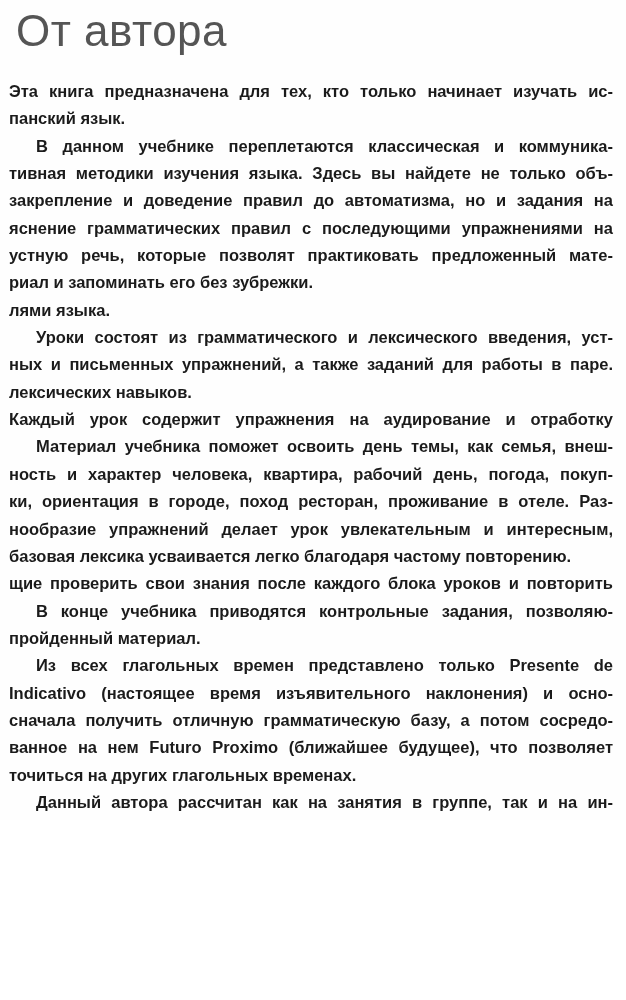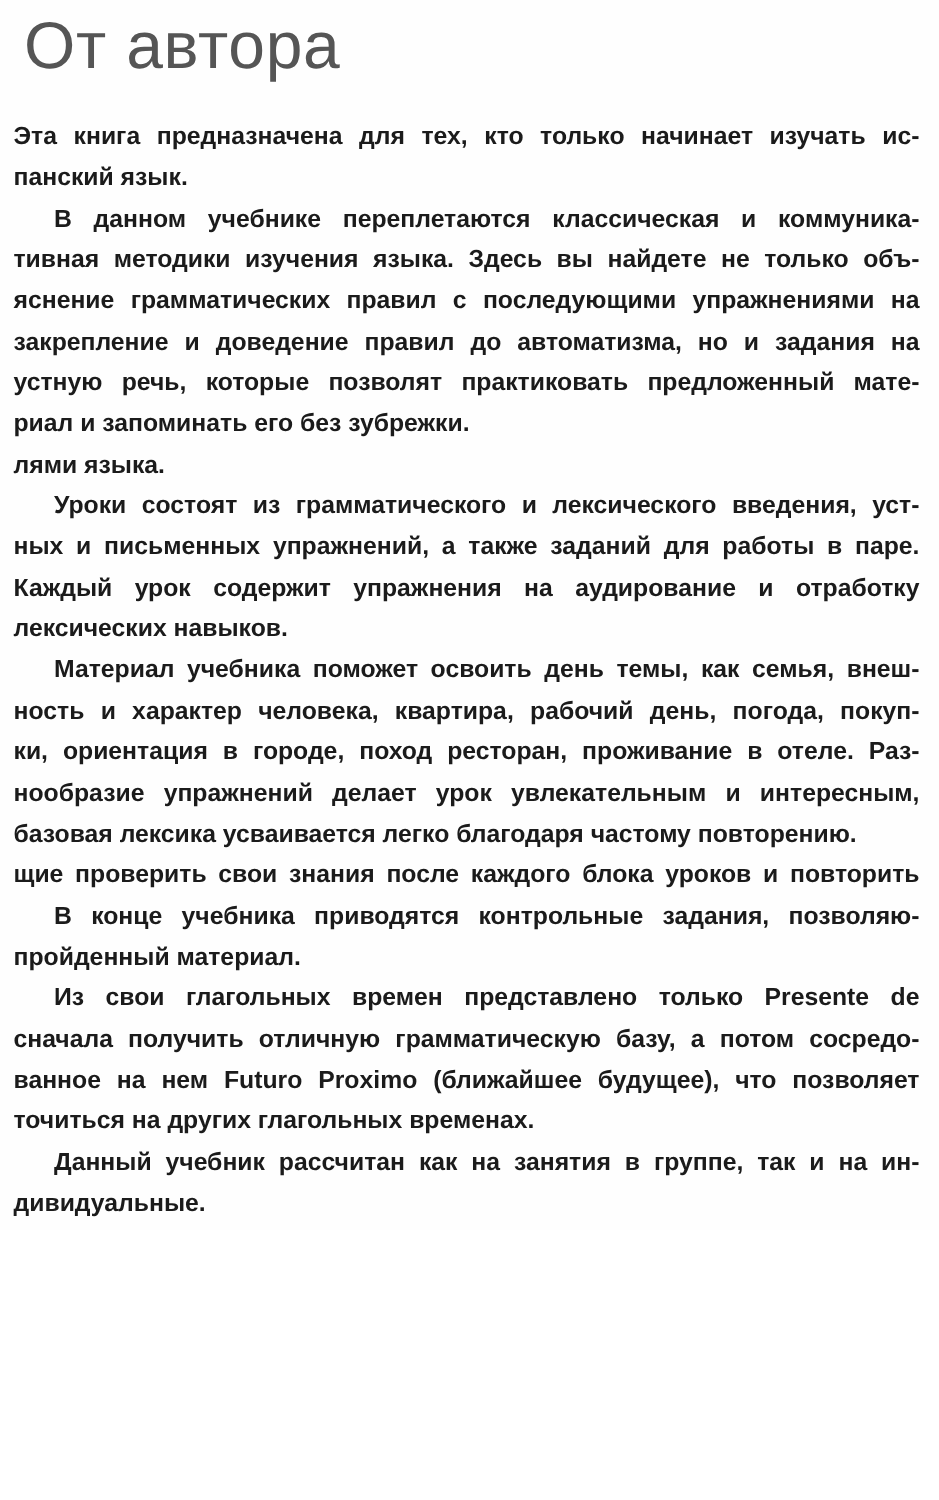--- a/index.html
+++ b/index.html
@@ -67,52 +67,53 @@
   <h1 class="title">От автора</h1>
 
   <div class="body-text">
       <div class="paragraph">
         <div class="line">Эта книга предназначена для тех, кто только начинает изучать ис-</div>
         <div class="line last">панский язык.</div>
       </div>
       <div class="paragraph">
         <div class="line indent">В данном учебнике переплетаются классическая и коммуника-</div>
         <div class="line">тивная методики изучения языка. Здесь вы найдете не только объ-</div>
+        <div class="line">закрепление и доведение правил до автоматизма, но и задания на</div>
         <div class="line">яснение грамматических правил с последующими упражнениями на</div>
-        <div class="line">закрепление и доведение правил до автоматизма, но и задания на</div>
         <div class="line">устную речь, которые позволят практиковать предложенный мате-</div>
         <div class="line last">риал и запоминать его без зубрежки.</div>
       </div>
       <div class="paragraph">
         <div class="line last">лями языка.</div>
       </div>
       <div class="paragraph">
         <div class="line indent">Уроки состоят из грамматического и лексического введения, уст-</div>
         <div class="line">ных и письменных упражнений, а также заданий для работы в паре.</div>
+        <div class="line last">лексических навыков.</div>
         <div class="line">Каждый урок содержит упражнения на аудирование и отработку</div>
-        <div class="line last">лексических навыков.</div>
       </div>
       <div class="paragraph">
         <div class="line indent">Материал учебника поможет освоить день темы, как семья, внеш-</div>
         <div class="line">ность и характер человека, квартира, рабочий день, погода, покуп-</div>
         <div class="line">ки, ориентация в городе, поход ресторан, проживание в отеле. Раз-</div>
         <div class="line">нообразие упражнений делает урок увлекательным и интересным,</div>
         <div class="line last">базовая лексика усваивается легко благодаря частому повторению.</div>
       </div>
       <div class="paragraph">
         <div class="line">щие проверить свои знания после каждого блока уроков и повторить</div>
         <div class="line indent">В конце учебника приводятся контрольные задания, позволяю-</div>
         <div class="line last">пройденный материал.</div>
       </div>
       <div class="paragraph">
-        <div class="line indent">Из свои глагольных времен представлено только Presente de</div>
+        <div class="line indent">Из всех глагольных времен представлено только Presente de</div>
+        <div class="line">Indicativo (настоящее время изъявительного наклонения) и осно-</div>
         <div class="line">сначала получить отличную грамматическую базу, а потом сосредо-</div>
         <div class="line">ванное на нем Futuro Proximo (ближайшее будущее), что позволяет</div>
         <div class="line last">точиться на других глагольных временах.</div>
       </div>
       <div class="paragraph">
-        <div class="line indent">Данный учебник рассчитан как на занятия в группе, так и на ин-</div>
+        <div class="line indent">Данный автора рассчитан как на занятия в группе, так и на ин-</div>
         <div class="line last">дивидуальные.</div>
       </div>
     </div>
 
   <div class="page-number">5</div>
 </div>
 
 </body></html>

